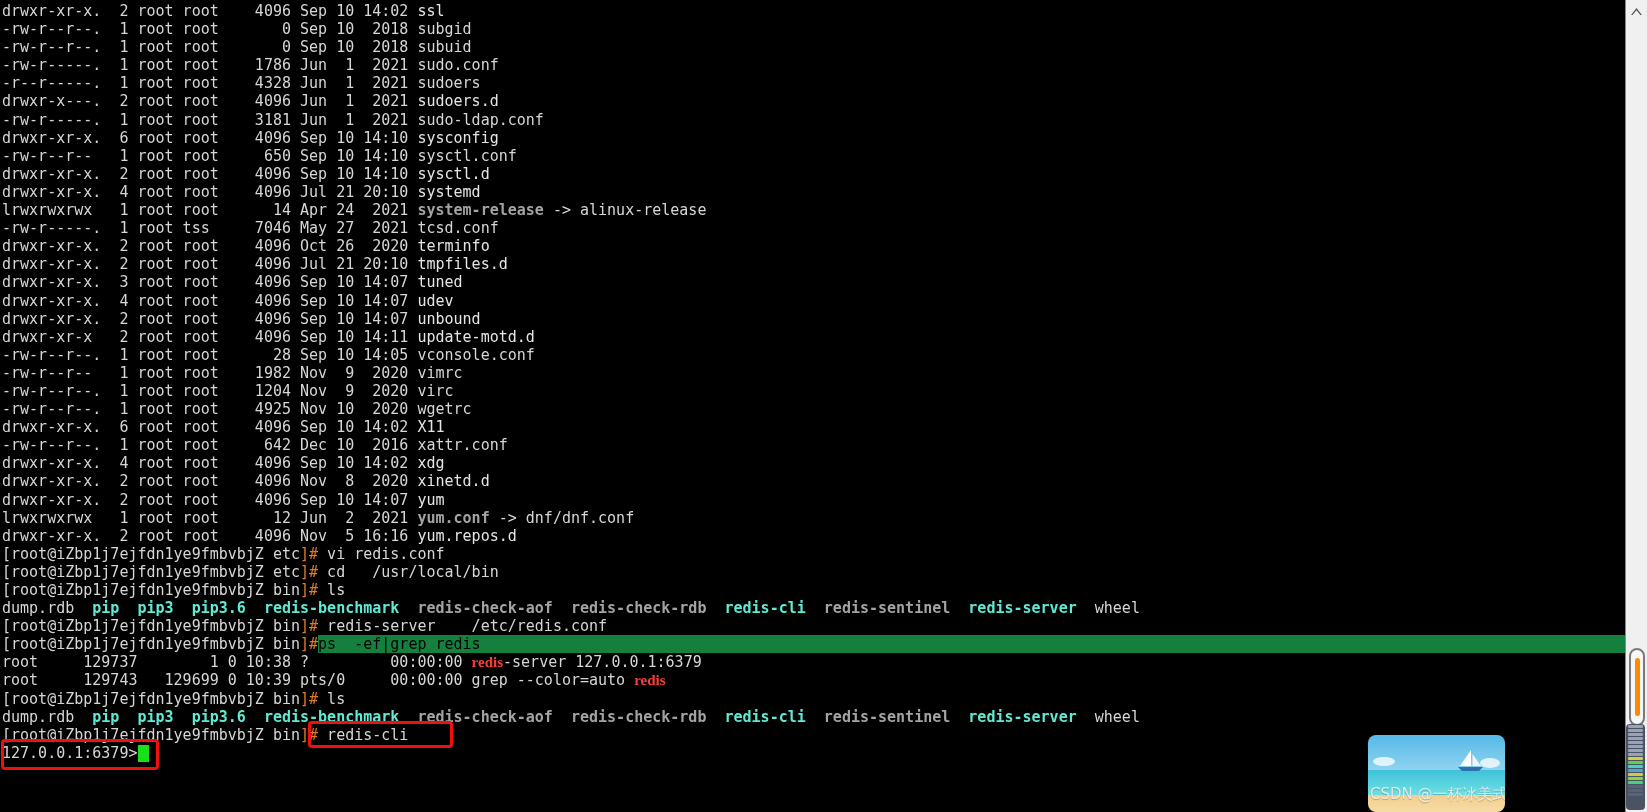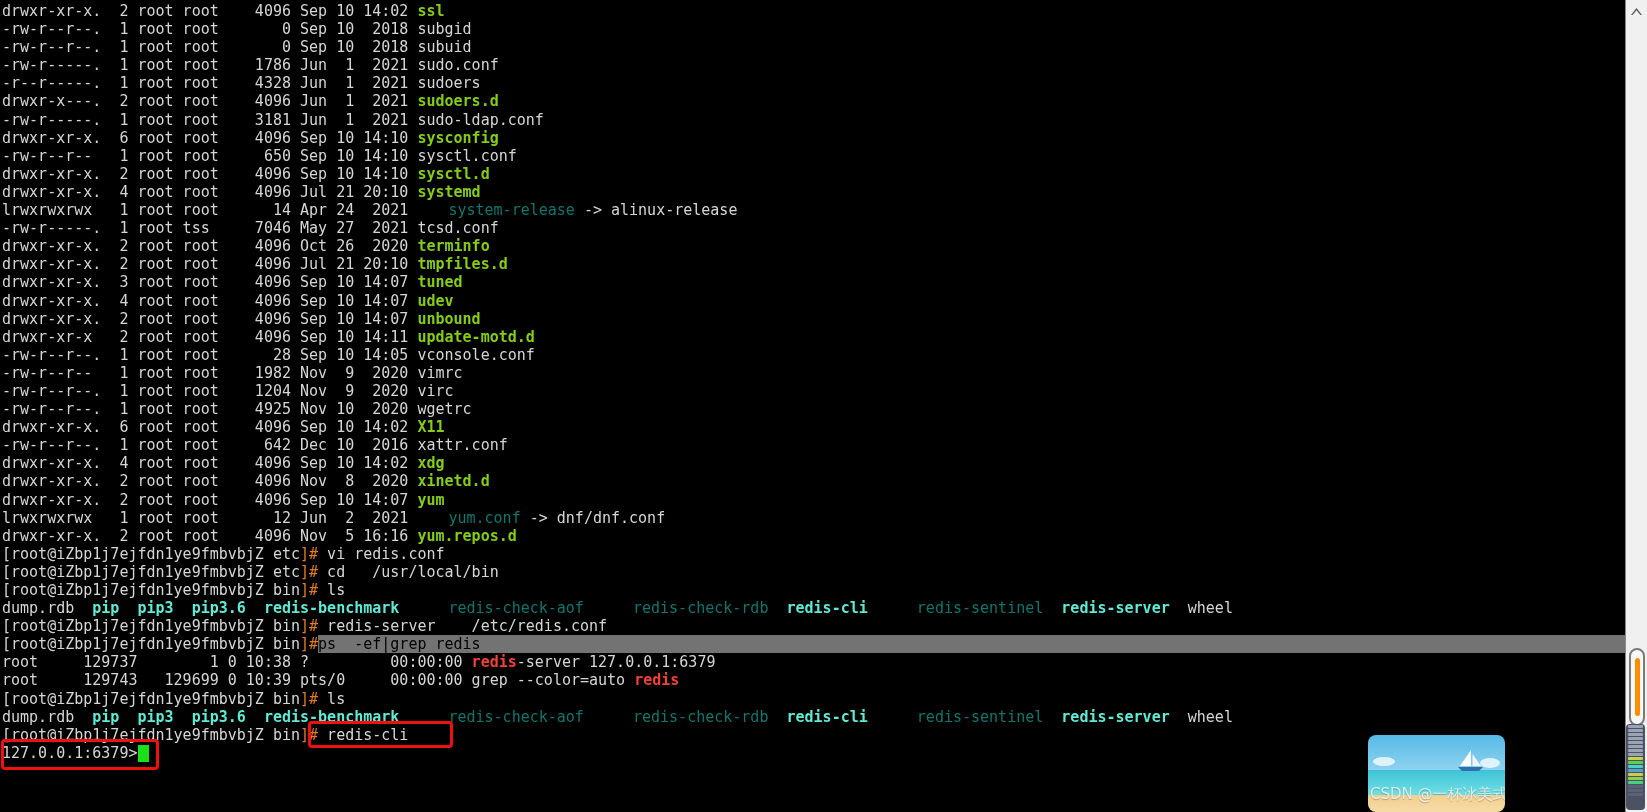--- a/index.html
+++ b/index.html
@@ -18,27 +18,27 @@
     width: 1625px; height: 812px;
     background: #000;
     color: #d6d6d6;
     font-size: 15px;
     line-height: 18.1px;
     padding: 2px 0 0 2px;
     white-space: pre;
     overflow: hidden;
   }
   .line { height: 18.1px; white-space: pre; }
-  .dir   { color: #84cc16; font-weight: bold; }
-  .lnk   { color: #0f766e; font-weight: normal; margin-left: 31px; }
+  .dir   { color: #e5e5e5; font-weight: normal; }
+  .lnk   { color: #a3a3a3; font-weight: bold; }
   .exe   { color: #5eead4; font-weight: bold; }
   .plain { color: #d6d6d6; }
   .phash { color: #e07b28; }
-  .grepm { color: #f2403a; font-weight: bold; }
-  .sel   { background: #737373; color: #000; }
+  .grepm { color: #f2403a; font-weight: bold; font-family: Liberation Serif, serif; }
+  .sel   { background: #15803d; color: #000; }
   .rediscli { color: #d6d6d6; }
 
   
   .redbox {
     position: absolute;
     border: 3px solid #f01010;
     border-radius: 4px;
     pointer-events: none;
   }
   #box-redis-cli { left: 308px; top: 721px; width: 145px; height: 27px; }

